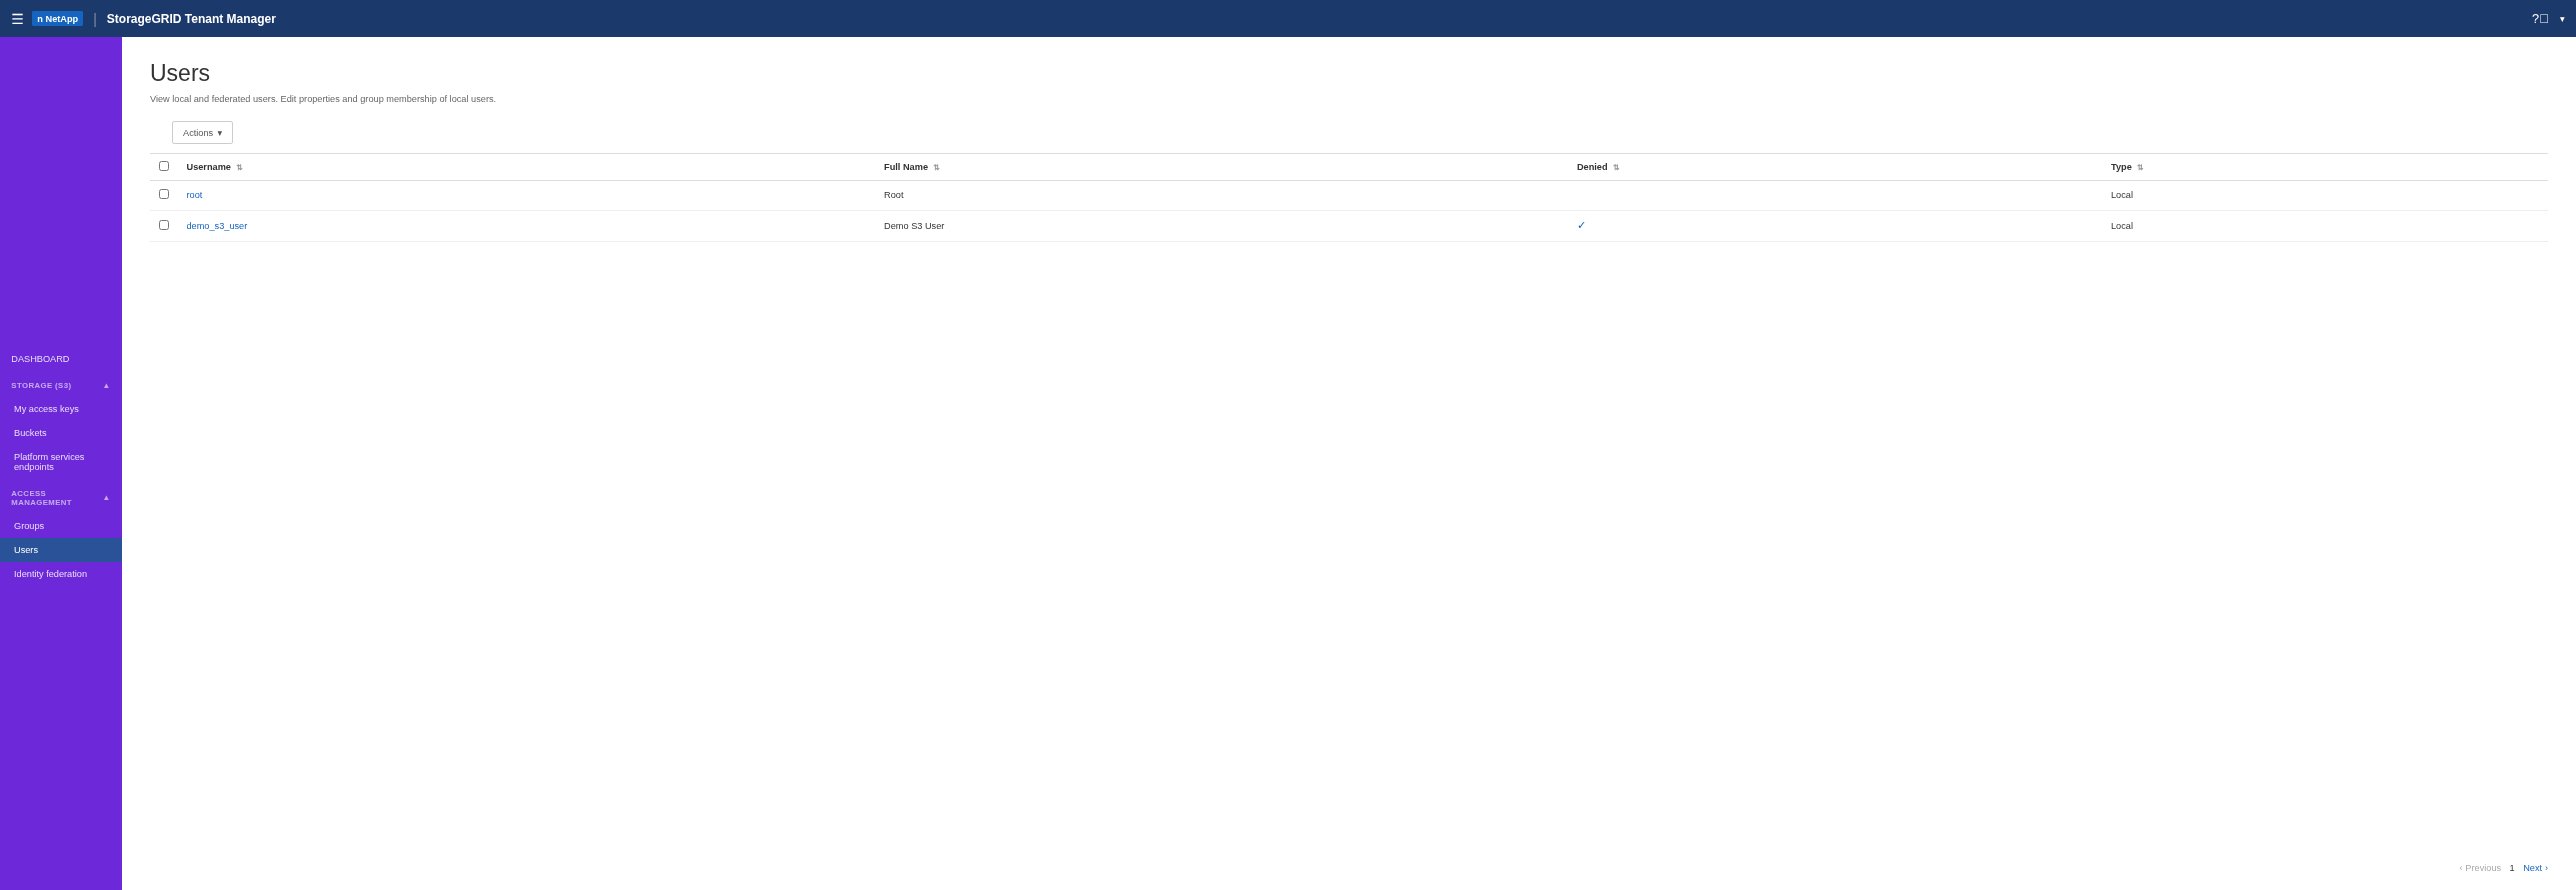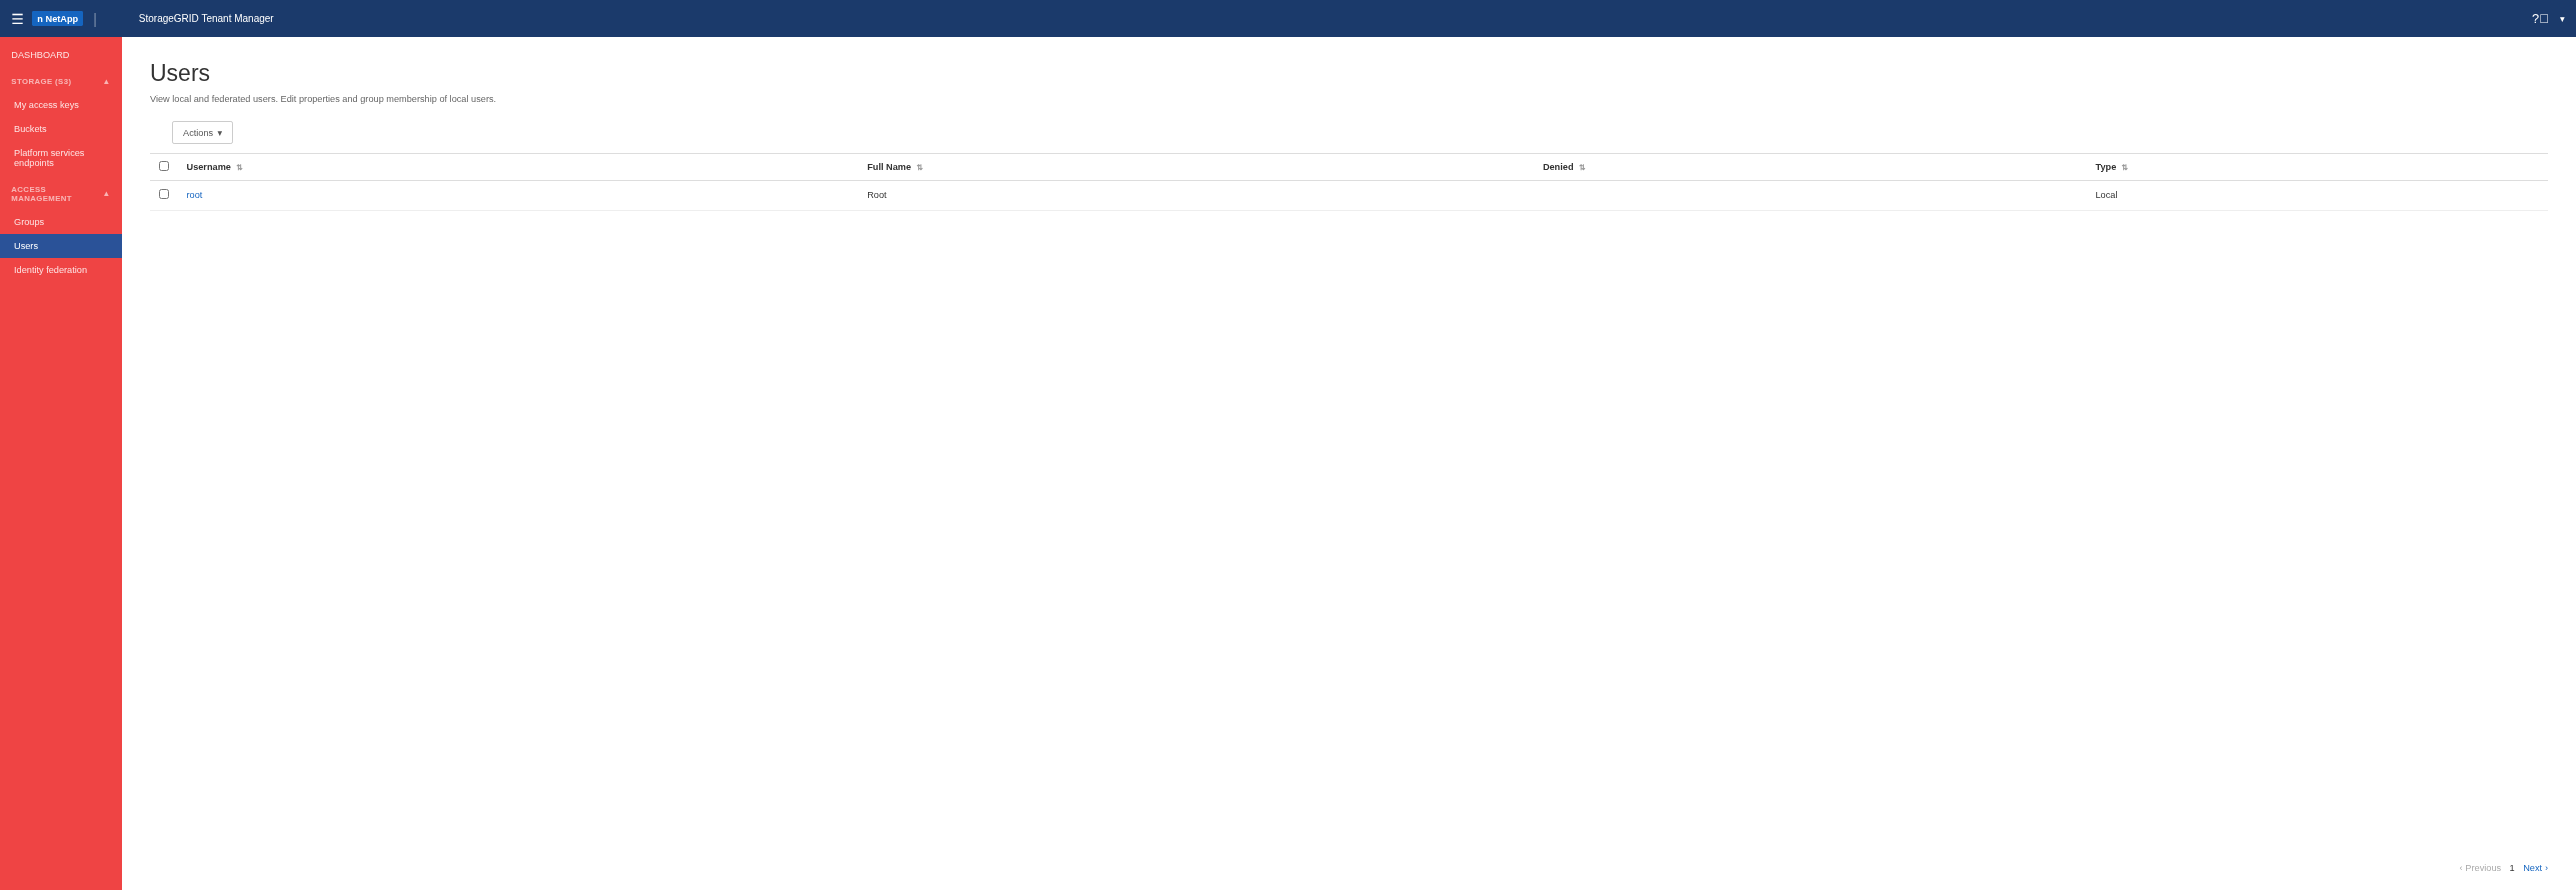--- a/index.html
+++ b/index.html
@@ -14,36 +14,37 @@
       height: 37px;
       padding: 0 11.3px;
       flex-shrink: 0;
       justify-content: space-between;
     }
     .top-nav-left { display: flex; align-items: center; gap: 8.5px; }
     .hamburger-icon { color: white; font-size: 14px; cursor: pointer; }
     .brand { display: flex; align-items: center; gap: 5.7px; }
     .brand-logo { background: #1565c0; color: white; font-weight: bold; font-size: 9.2px; padding: 2.1px 5px; border-radius: 1.4px; }
     .brand-separator { color: rgba(255,255,255,0.4); font-size: 14px; margin: 0 4.3px; }
-    .brand-title { color: white; font-size: 10px; font-weight: 400; margin-left: 32px; }
+    .brand-title { color: white; font-size: 12px; font-weight: 700; }
     .top-nav-right { display: flex; align-items: center; gap: 11.3px; }
     .help-icon { color: white; font-size: 12.8px; cursor: pointer; }
 
     
     .app-body { display: flex; flex: 1; overflow: hidden; }
 
     
     .sidebar {
-      background: #ef4444;
+      background: #6d28d9;
       width: 122px;
       flex-shrink: 0;
       display: flex;
       flex-direction: column;
       overflow-y: auto;
       padding-top: 5.7px;
+      justify-content: center;
     }
     .sidebar-item {
       color: rgba(255,255,255,0.85);
       padding: 7px 11.3px;
       font-size: 9.2px;
       cursor: pointer;
       display: flex;
       align-items: center;
       justify-content: space-between;
     }
@@ -274,20 +275,33 @@
             <input type="checkbox" style="">
           </td>
           <td>
             <a class="user-link">root</a>
           </td>
           <td>Root</td>
           <td></td>
           <td>Local</td>
         </tr>
 
+        <tr>
+          <td class="checkbox-cell">
+            <input type="checkbox" style="">
+          </td>
+          <td>
+            <a class="user-link">demo_s3_user</a>
+          </td>
+          <td>Demo S3 User</td>
+          <td>
+            <span class="check-mark">✓</span>
+          </td>
+          <td>Local</td>
+        </tr>
       </tbody>
     </table>
 
     <div class="pagination-row">
       <button class="pagination-btn disabled">
         <span>‹</span>
         <span>Previous</span>
       </button>
       <span class="page-number">1</span>
       <button class="pagination-btn">

